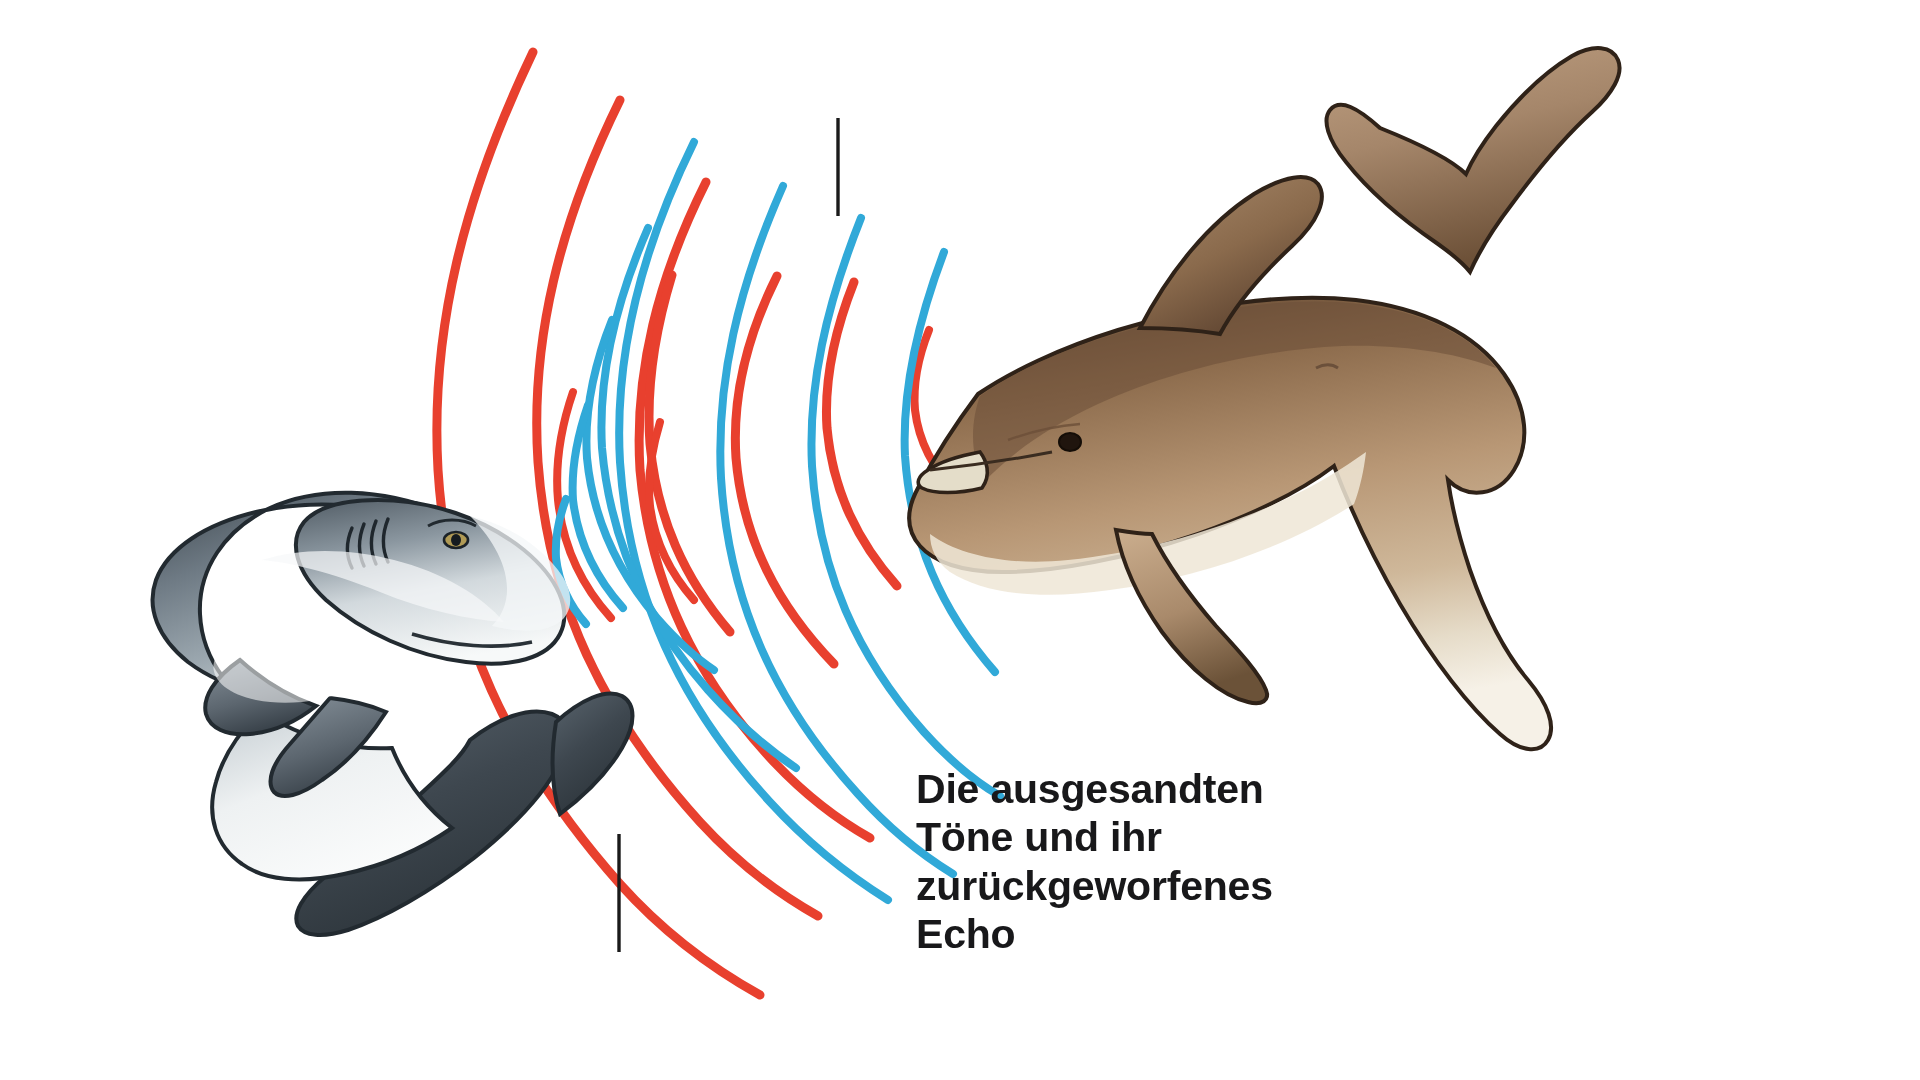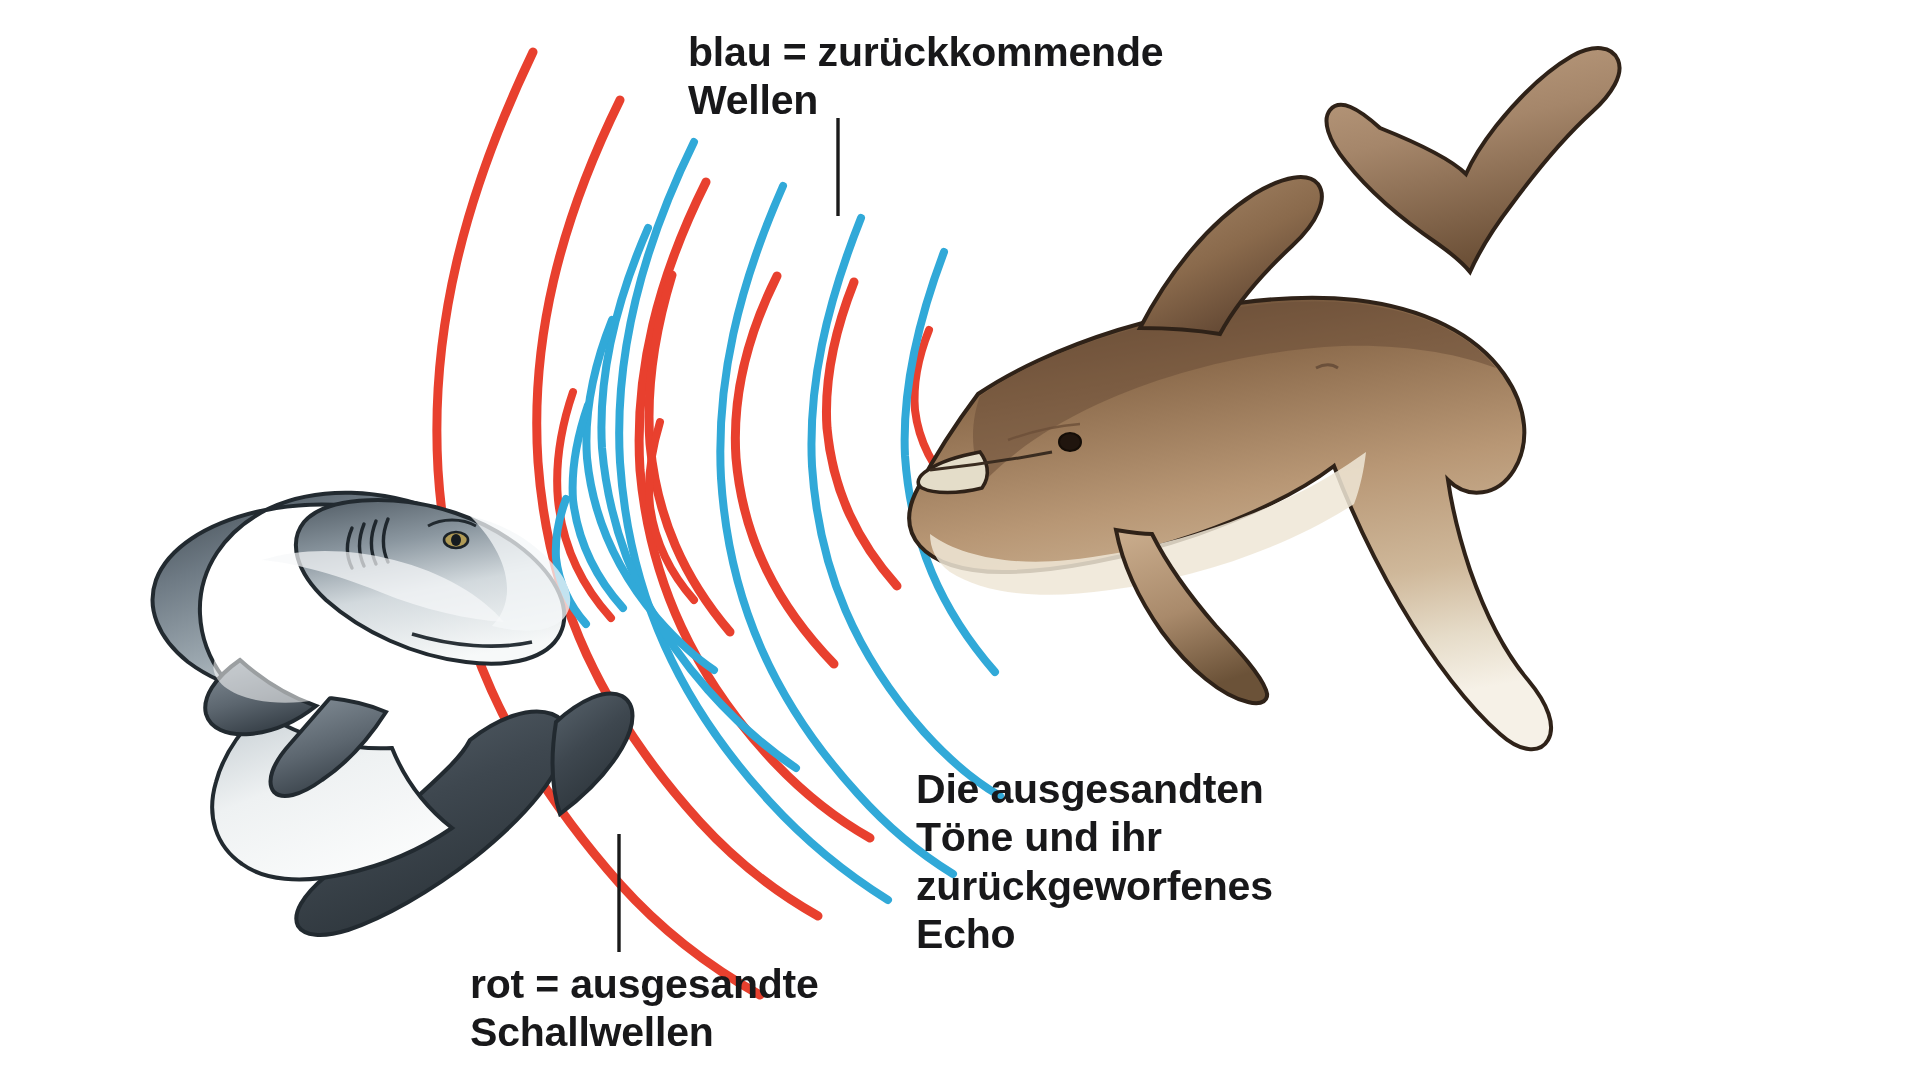--- a/index.html
+++ b/index.html
@@ -236,24 +236,20 @@
                C226,736 210,728 206,714 C202,698 214,678 240,660 Z" fill="url(#gSharkFin)" stroke="#222a30" stroke-width="4"></path>
 
       <path d="M262,560 C300,548 348,548 394,560 C442,572 482,596 504,622
                C470,620 424,610 380,592 C330,572 288,562 262,560 Z" fill="#f6f8f9" opacity="0.7"></path>
 
       <path d="M232,640 C262,662 304,680 348,690 C322,702 286,706 256,700
                C226,694 210,678 214,662 C216,654 222,646 232,640 Z" fill="#ffffff" opacity="0.55"></path>
     </g>
   </svg>
 
-  <div class="label" id="label-blue">blau = zurückkommende
-Wellen</div>
 
   <div class="label" id="label-echo">Die ausgesandten
 Töne und ihr
 zurückgeworfenes
 Echo</div>
 
-  <div class="label" id="label-red">rot = ausgesandte
-Schallwellen</div>
 
 </div>
 
 </body></html>

